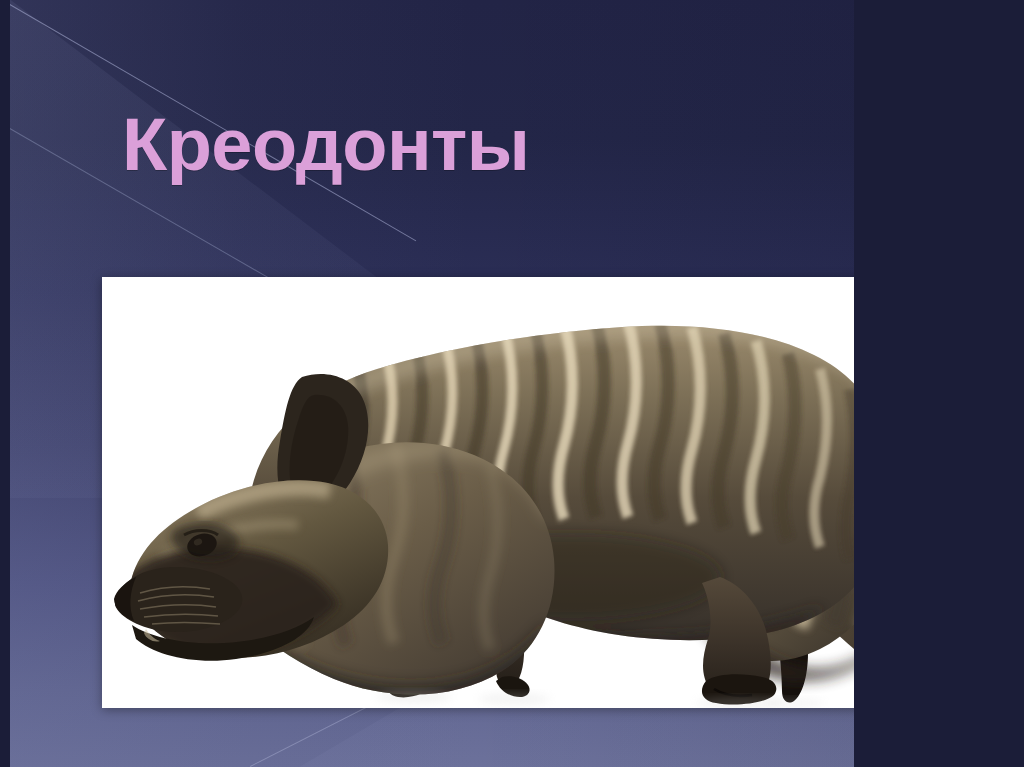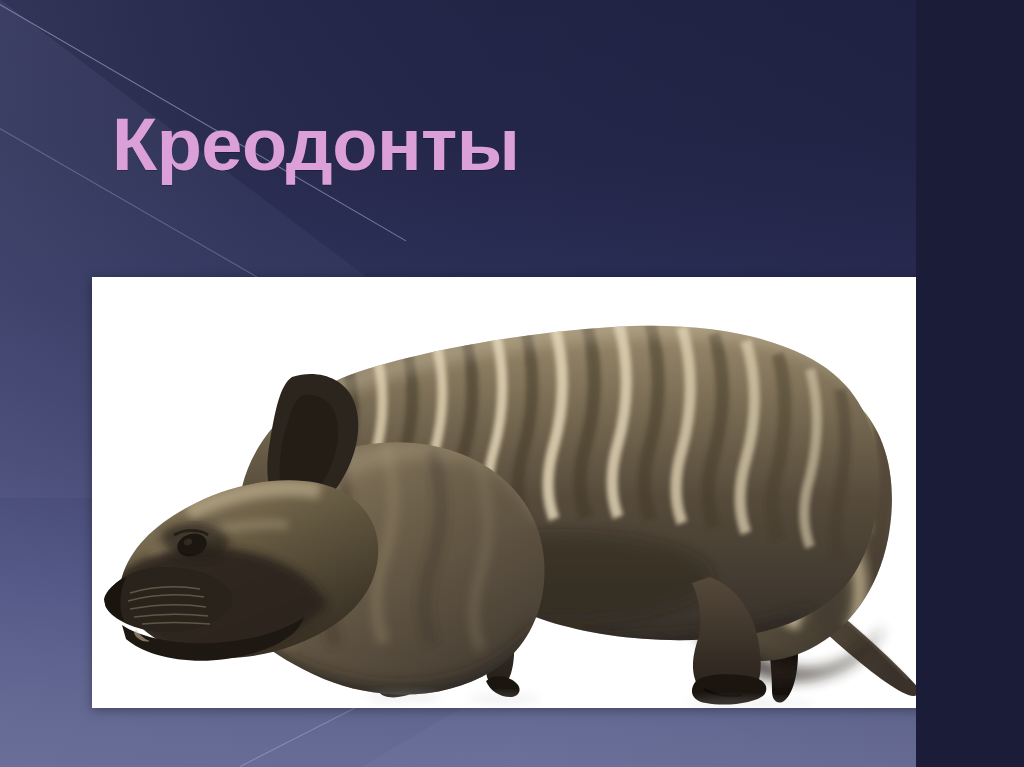--- a/index.html
+++ b/index.html
@@ -8,24 +8,25 @@
     padding: 0;
     background: #1b1d38;
   }
   body {
     font-family: "Liberation Sans", "DejaVu Sans", sans-serif;
   }
 
   
   #slide {
     position: relative;
-    width: 916px;
+    width: 844px;
     height: 767px;
     overflow: hidden;
     background: #23264a;
+    margin-left: 10px;
   }
 
   
   .bg-base {
     position: absolute;
     inset: 0;
     background: linear-gradient(
         to bottom,
         #222446 0%,
         #232648 18%,

